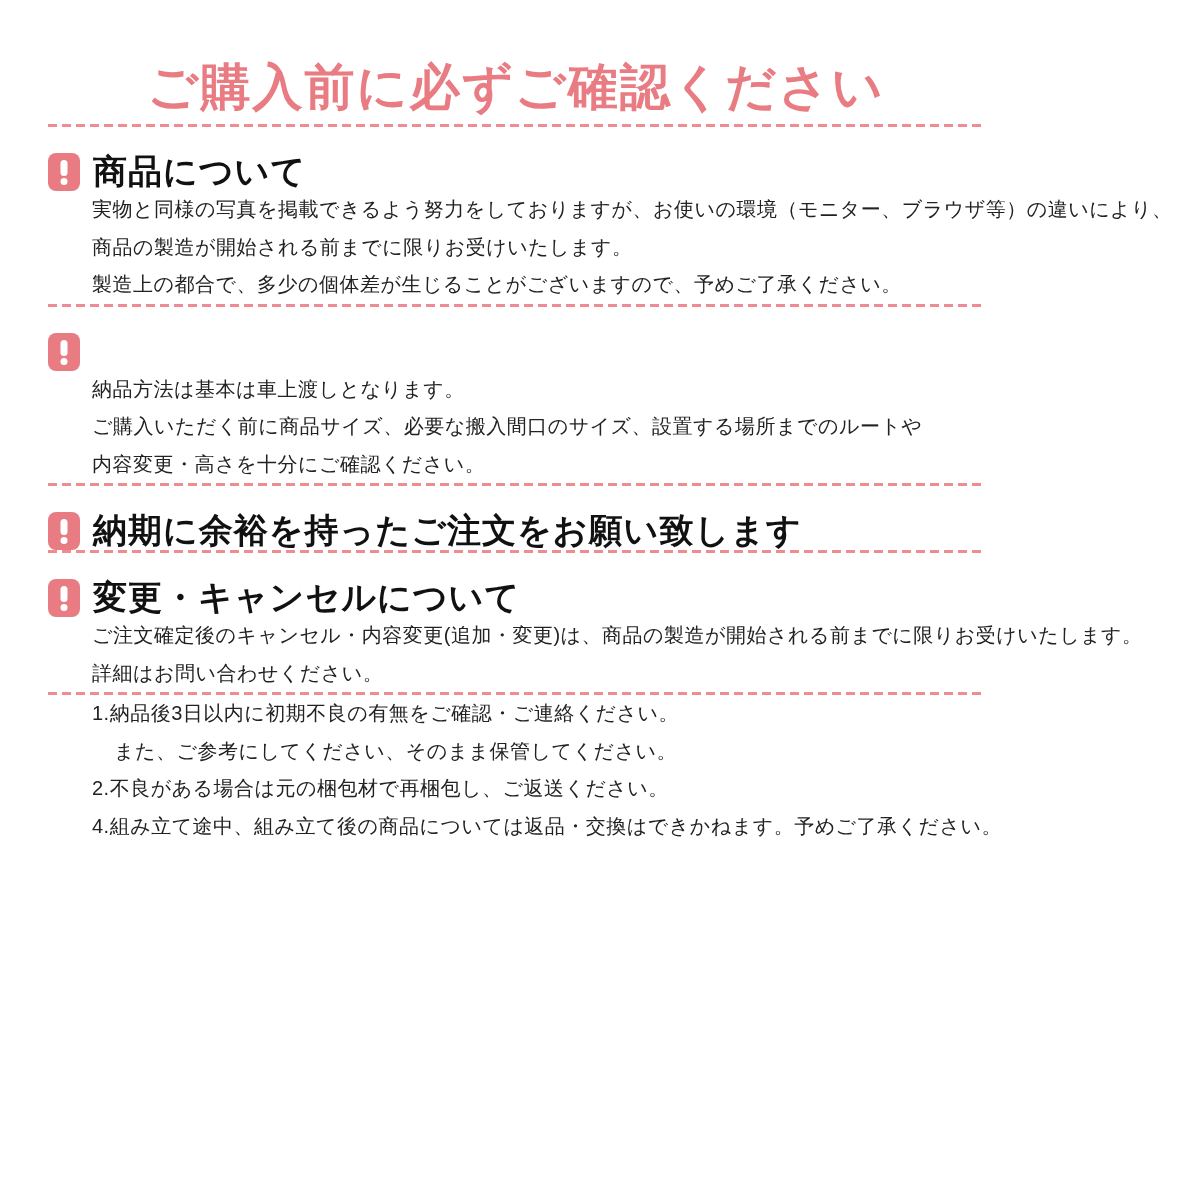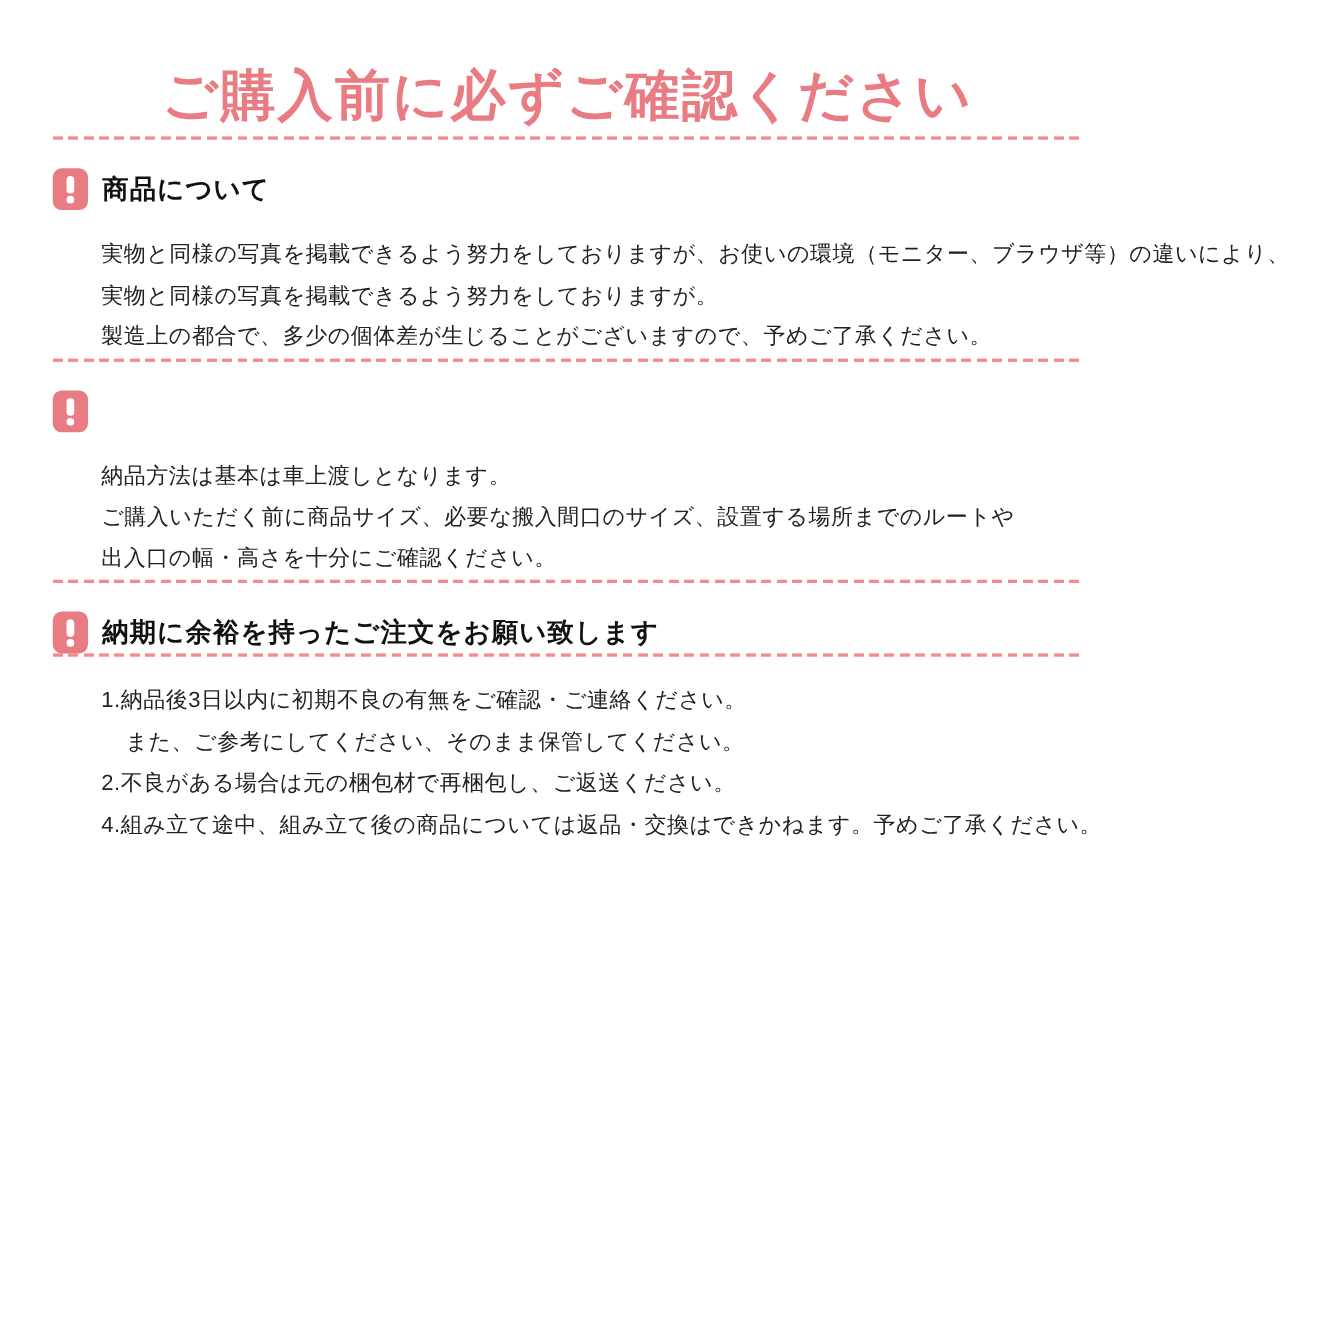--- a/index.html
+++ b/index.html
@@ -62,28 +62,28 @@
     position: absolute;
     left: 50%;
     transform: translateX(-50%);
     bottom: 6px;
     width: 7px;
     height: 7px;
     border-radius: 50%;
     background: #ffffff;
   }
   .sec-header h2 {
-    font-size: 24px;
+    font-size: 34px;
     font-weight: 800;
     letter-spacing: 1px;
     color: #111111;
     white-space: nowrap;
   }
   .sec-body {
-    margin-top: 22px;
+    margin-top: 0;
     padding-left: 44px;
   }
   .sec-body p {
     font-size: 20px;
     line-height: 37.5px;
     letter-spacing: 0.5px;
     color: #222222;
     white-space: nowrap;
   }
   .sec-body p.indent {
@@ -101,51 +101,65 @@
     <div class="separator"></div>
     <div class="sec-header">
       <span class="alert-icon">
         <span class="excl-bar"></span>
         <span class="excl-dot"></span>
       </span>
       <h2>商品について</h2>
     </div>
     <div class="sec-body">
       <p>実物と同様の写真を掲載できるよう努力をしておりますが、お使いの環境（モニター、ブラウザ等）の違いにより、</p>
-      <p>実物と同様の写真を掲載できるよう努力をしておりますが。</p>
+      <p>商品の製造が開始される前までに限りお受けいたします。</p>
       <p>製造上の都合で、多少の個体差が生じることがございますので、予めご了承ください。</p>
     </div>
   </section>
 
   <section class="notice-section">
     <div class="separator"></div>
     <div class="sec-header">
       <span class="alert-icon">
         <span class="excl-bar"></span>
         <span class="excl-dot"></span>
       </span>
     </div>
     <div class="sec-body">
       <p>納品方法は基本は車上渡しとなります。</p>
       <p>ご購入いただく前に商品サイズ、必要な搬入間口のサイズ、設置する場所までのルートや</p>
-      <p>出入口の幅・高さを十分にご確認ください。</p>
+      <p>内容変更・高さを十分にご確認ください。</p>
     </div>
   </section>
 
   <section class="notice-section">
     <div class="separator"></div>
     <div class="sec-header">
       <span class="alert-icon">
         <span class="excl-bar"></span>
         <span class="excl-dot"></span>
       </span>
       <h2>納期に余裕を持ったご注文をお願い致します</h2>
     </div>
   </section>
 
+  <section class="notice-section">
+    <div class="separator"></div>
+    <div class="sec-header">
+      <span class="alert-icon">
+        <span class="excl-bar"></span>
+        <span class="excl-dot"></span>
+      </span>
+      <h2>変更・キャンセルについて</h2>
+    </div>
+    <div class="sec-body">
+      <p>ご注文確定後のキャンセル・内容変更(追加・変更)は、商品の製造が開始される前までに限りお受けいたします。</p>
+      <p>詳細はお問い合わせください。</p>
+    </div>
+  </section>
 
   <section class="notice-section">
     <div class="separator"></div>
     <div class="sec-body">
       <p>1.納品後3日以内に初期不良の有無をご確認・ご連絡ください。</p>
       <p class="indent">また、ご参考にしてください、そのまま保管してください。</p>
       <p>2.不良がある場合は元の梱包材で再梱包し、ご返送ください。</p>
       <p>4.組み立て途中、組み立て後の商品については返品・交換はできかねます。予めご了承ください。</p>
     </div>
   </section>

